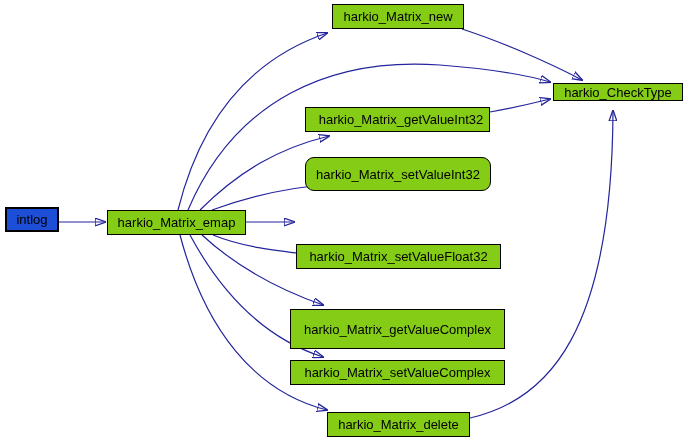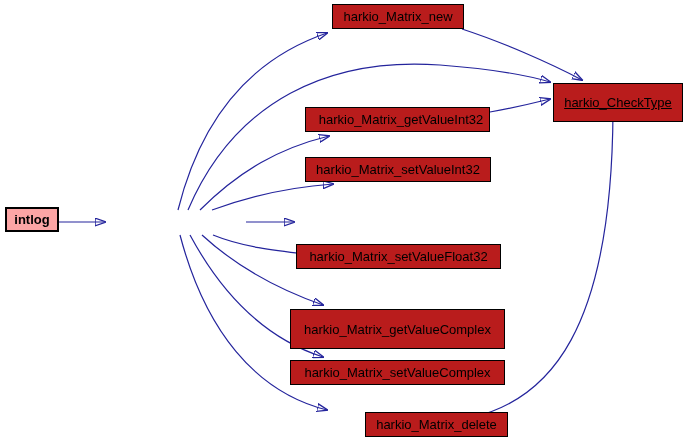--- a/index.html
+++ b/index.html
@@ -13,36 +13,35 @@
   }
   .edges {
     position: absolute;
     left: 0; top: 0;
     width: 688px; height: 443px;
   }
   .edges path { fill: none; stroke: #24249c; stroke-width: 1.2px; }
   .node {
     position: absolute;
     box-sizing: border-box;
-    background: #b91c1c;
+    background: #84cc16;
     border: 1.5px solid #000000;
     color: #000000;
     font-size: 13px;
     text-align: center;
     white-space: nowrap;
     display: flex;
     align-items: center;
     justify-content: center;
     cursor: pointer;
   }
   .node.current {
-    background: #fca5a5;
+    background: #1d4ed8;
     border-width: 2px;
     cursor: default;
-    font-weight: bold;
   }
 </style>
 </head>
 <body>
 
 <div class="canvas">
 
   <svg class="edges" width="688" height="443" viewBox="0 0 688 443" xmlns="http://www.w3.org/2000/svg">
     <defs>
       <marker id="arr" viewBox="0 0 10 8" refX="9" refY="4" markerWidth="11" markerHeight="9" orient="auto" markerUnits="userSpaceOnUse">
@@ -59,31 +58,32 @@
     <path marker-end="url(#arr)" d="M 202 235 C 240 270, 286 292, 323 305"></path>
     <path marker-end="url(#arr)" d="M 190 235 C 225 300, 270 340, 323 357"></path>
     <path marker-end="url(#arr)" d="M 180 235 C 205 330, 255 392, 327 410"></path>
     <path marker-end="url(#arr)" d="M 462 29 C 502 42, 550 63, 582 80"></path>
     <path marker-end="url(#arr)" d="M 490 112 C 512 108, 534 103, 550 99"></path>
     <path marker-end="url(#arr)" d="M 470 418 C 550 400, 612 330, 613 111"></path>
   </svg>
 
   <div class="node current" style="left:5px;   top:207px; width:54px;  height:25px;">intlog</div>
 
+  <div class="node" style="left:107px; top:210px; width:139px; height:25px;">harkio_Matrix_emap</div>
 
   <div class="node" style="left:332px; top:4px;   width:132px; height:25px;">harkio_Matrix_new</div>
 
-  <div class="node" style="left:553px; top:83px;  width:130px; height:39px;text-decoration:underline;">harkio_CheckType</div>
+  <div class="node" style="left:553px; top:83px;  width:130px; height:18px;">harkio_CheckType</div>
 
   <div class="node" style="left:305px; top:107px; width:185px; height:25px;padding-left:7px;">harkio_Matrix_getValueInt32</div>
 
-  <div class="node" style="left:305px; top:157px; width:186px; height:25px;">harkio_Matrix_setValueInt32</div>
+  <div class="node" style="left:305px; top:157px; width:186px; height:34px;border-radius:9px;">harkio_Matrix_setValueInt32</div>
 
 
   <div class="node" style="left:296px; top:244px; width:205px; height:25px;">harkio_Matrix_setValueFloat32</div>
 
   <div class="node" style="left:290px; top:309px; width:215px; height:40px;">harkio_Matrix_getValueComplex</div>
 
   <div class="node" style="left:290px; top:360px; width:215px; height:25px;">harkio_Matrix_setValueComplex</div>
 
-  <div class="node" style="left:327px; top:412px; width:143px; height:25px;margin-left:38px;">harkio_Matrix_delete</div>
+  <div class="node" style="left:327px; top:412px; width:143px; height:25px;">harkio_Matrix_delete</div>
 
 </div>
 
 </body></html>

